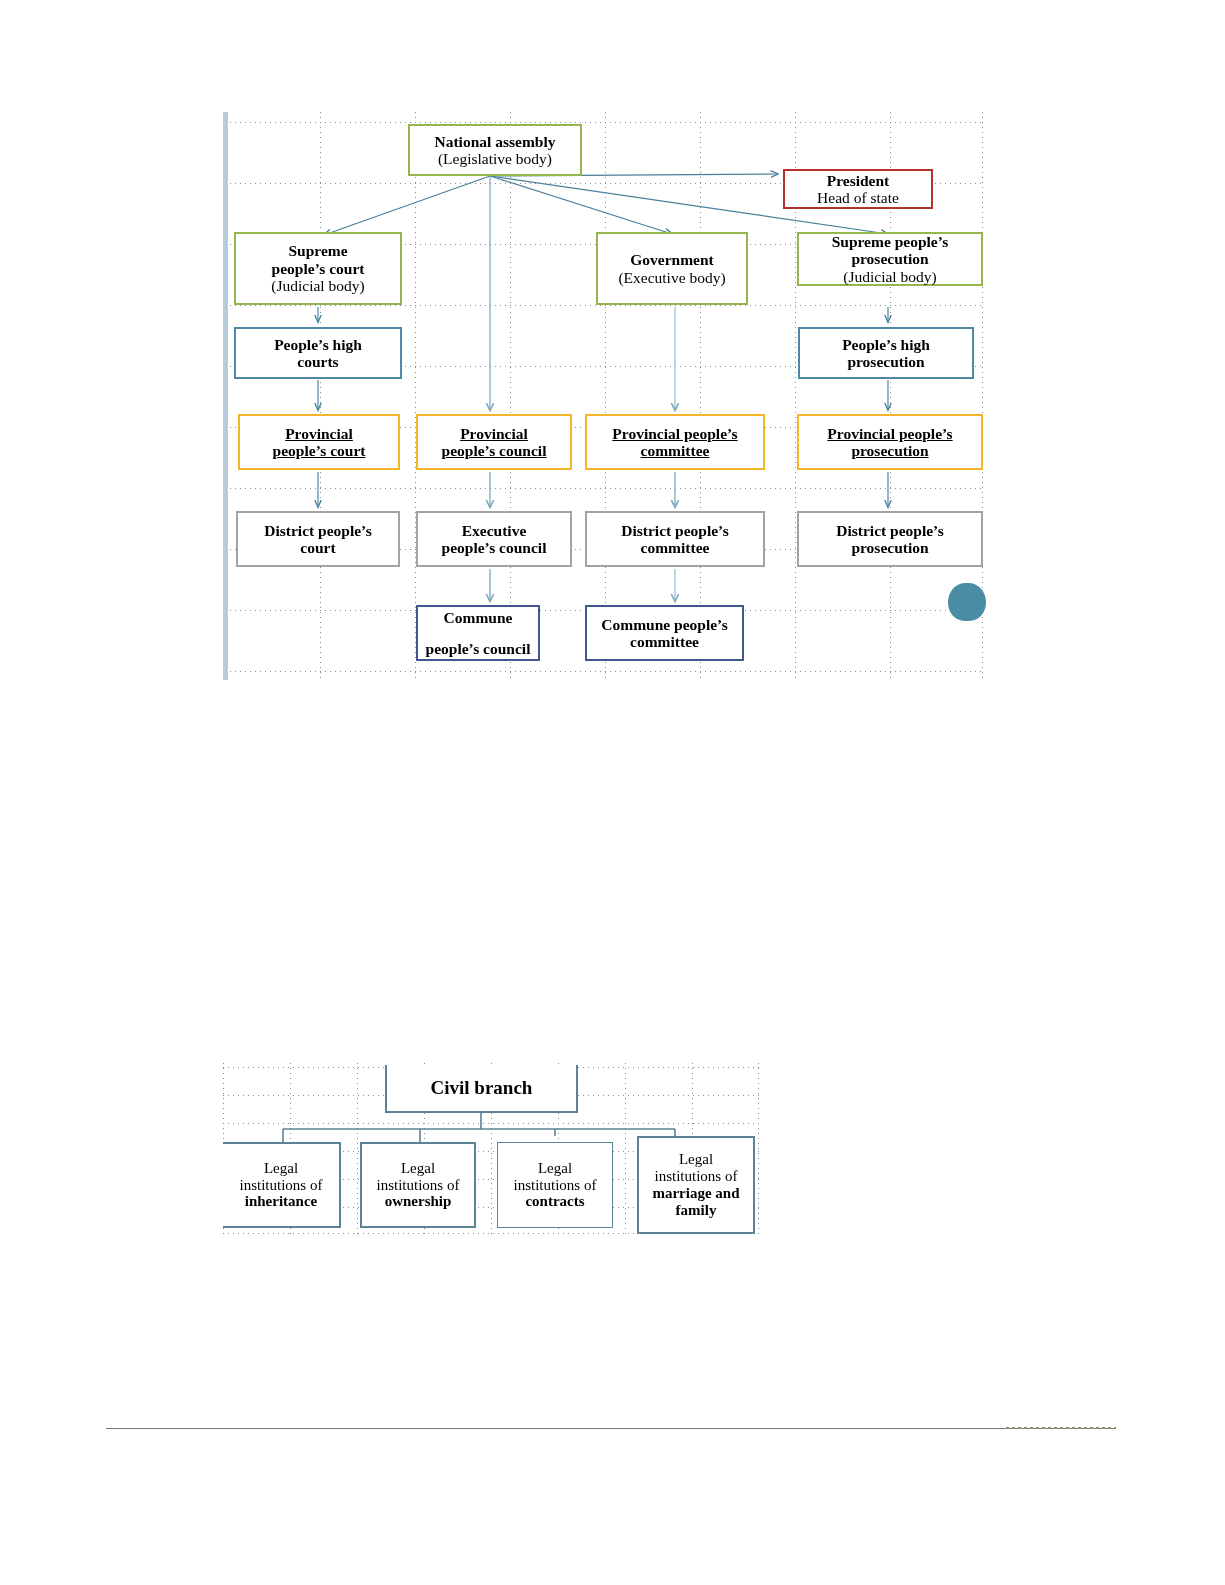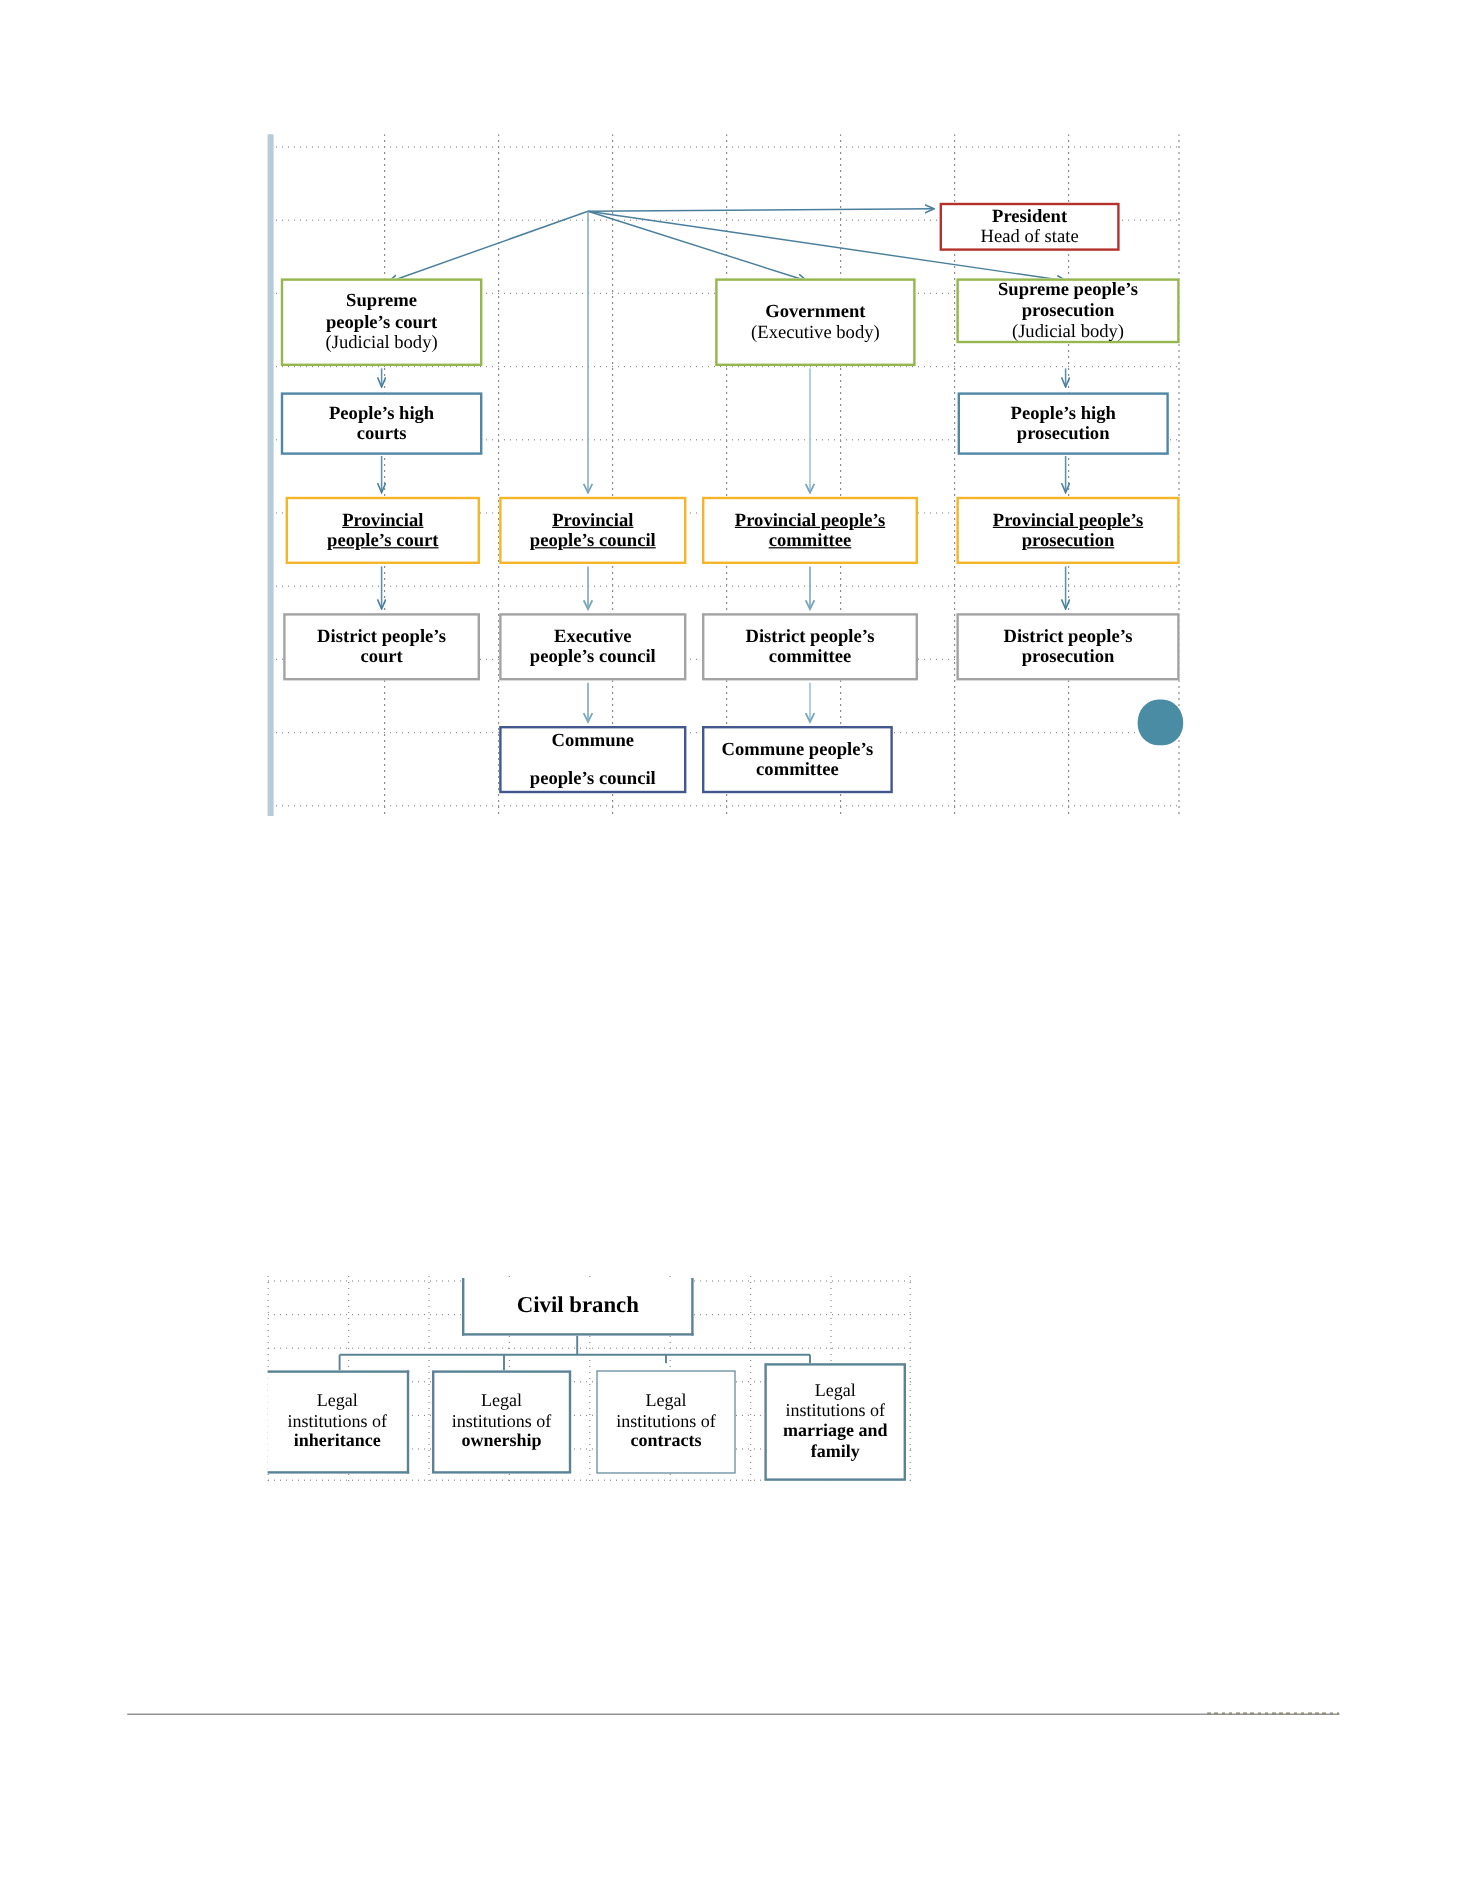--- a/index.html
+++ b/index.html
@@ -152,33 +152,37 @@
       <path d="M450,195 L 450,298" marker-end="url(#ah2)" stroke="#9cc2d4"></path>
       <path d="M450,360 L 450,395" marker-end="url(#ah2)" stroke="#7aa7bd"></path>
       <path d="M450,457 L 450,489" marker-end="url(#ah2)" stroke="#9cc2d4"></path>
 
       <path d="M663,195 L 663,210" marker-end="url(#ah)"></path>
       <path d="M663,268 L 663,298" marker-end="url(#ah)"></path>
       <path d="M663,360 L 663,395" marker-end="url(#ah)"></path>
     </g>
   </svg>
 
+  <div class="node bd-green" style="left:183px; top:12px; width:174px; height:52px; font-size:15.5px;">
+    <span class="ln b">National assembly</span>
+    <span class="ln r">(Legislative body)</span>
+  </div>
 
   <div class="node bd-red" style="left:558px; top:57px; width:150px; height:40px; font-size:15.5px;">
     <span class="ln b">President</span>
     <span class="ln r">Head of state</span>
   </div>
 
   <div class="node bd-green" style="left:9px; top:120px; width:168px; height:73px; font-size:15.5px;">
     <span class="ln b">Supreme</span>
     <span class="ln b">people’s court</span>
     <span class="ln r">(Judicial body)</span>
   </div>
 
-  <div class="node bd-green" style="left:371px; top:120px; width:167px; height:73px; font-size:15.5px;text-align:center;">
+  <div class="node bd-green" style="left:371px; top:120px; width:152px; height:73px; font-size:15.5px;text-align:center;">
     <span class="ln b">Government</span>
     <span class="ln r">(Executive body)</span>
   </div>
 
   <div class="node bd-green" style="left:572px; top:120px; width:186px; height:54px; font-size:15.5px;">
     <span class="ln b">Supreme people’s</span>
     <span class="ln b">prosecution</span>
     <span class="ln r">(Judicial body)</span>
   </div>
 
@@ -225,21 +229,21 @@
   <div class="node bd-brown" style="left:360px; top:399px; width:180px; height:56px; font-size:15.5px;">
     <span class="ln b">District people’s</span>
     <span class="ln b">committee</span>
   </div>
 
   <div class="node bd-brown" style="left:572px; top:399px; width:186px; height:56px; font-size:15.5px;">
     <span class="ln b">District people’s</span>
     <span class="ln b">prosecution</span>
   </div>
 
-  <div class="node bd-navy" style="left:191px; top:493px; width:156px; height:56px; font-size:15.5px;gap:13px;">
+  <div class="node bd-navy" style="left:191px; top:493px; width:124px; height:56px; font-size:15.5px;gap:13px;">
     <span class="ln b">Commune</span>
     <span class="ln b">people’s council</span>
   </div>
 
   <div class="node bd-navy" style="left:360px; top:493px; width:159px; height:56px; font-size:15.5px;">
     <span class="ln b">Commune people’s</span>
     <span class="ln b">committee</span>
   </div>
 
   <div class="blob" style="left:723px; top:471px; width:38px; height:38px;"></div>

